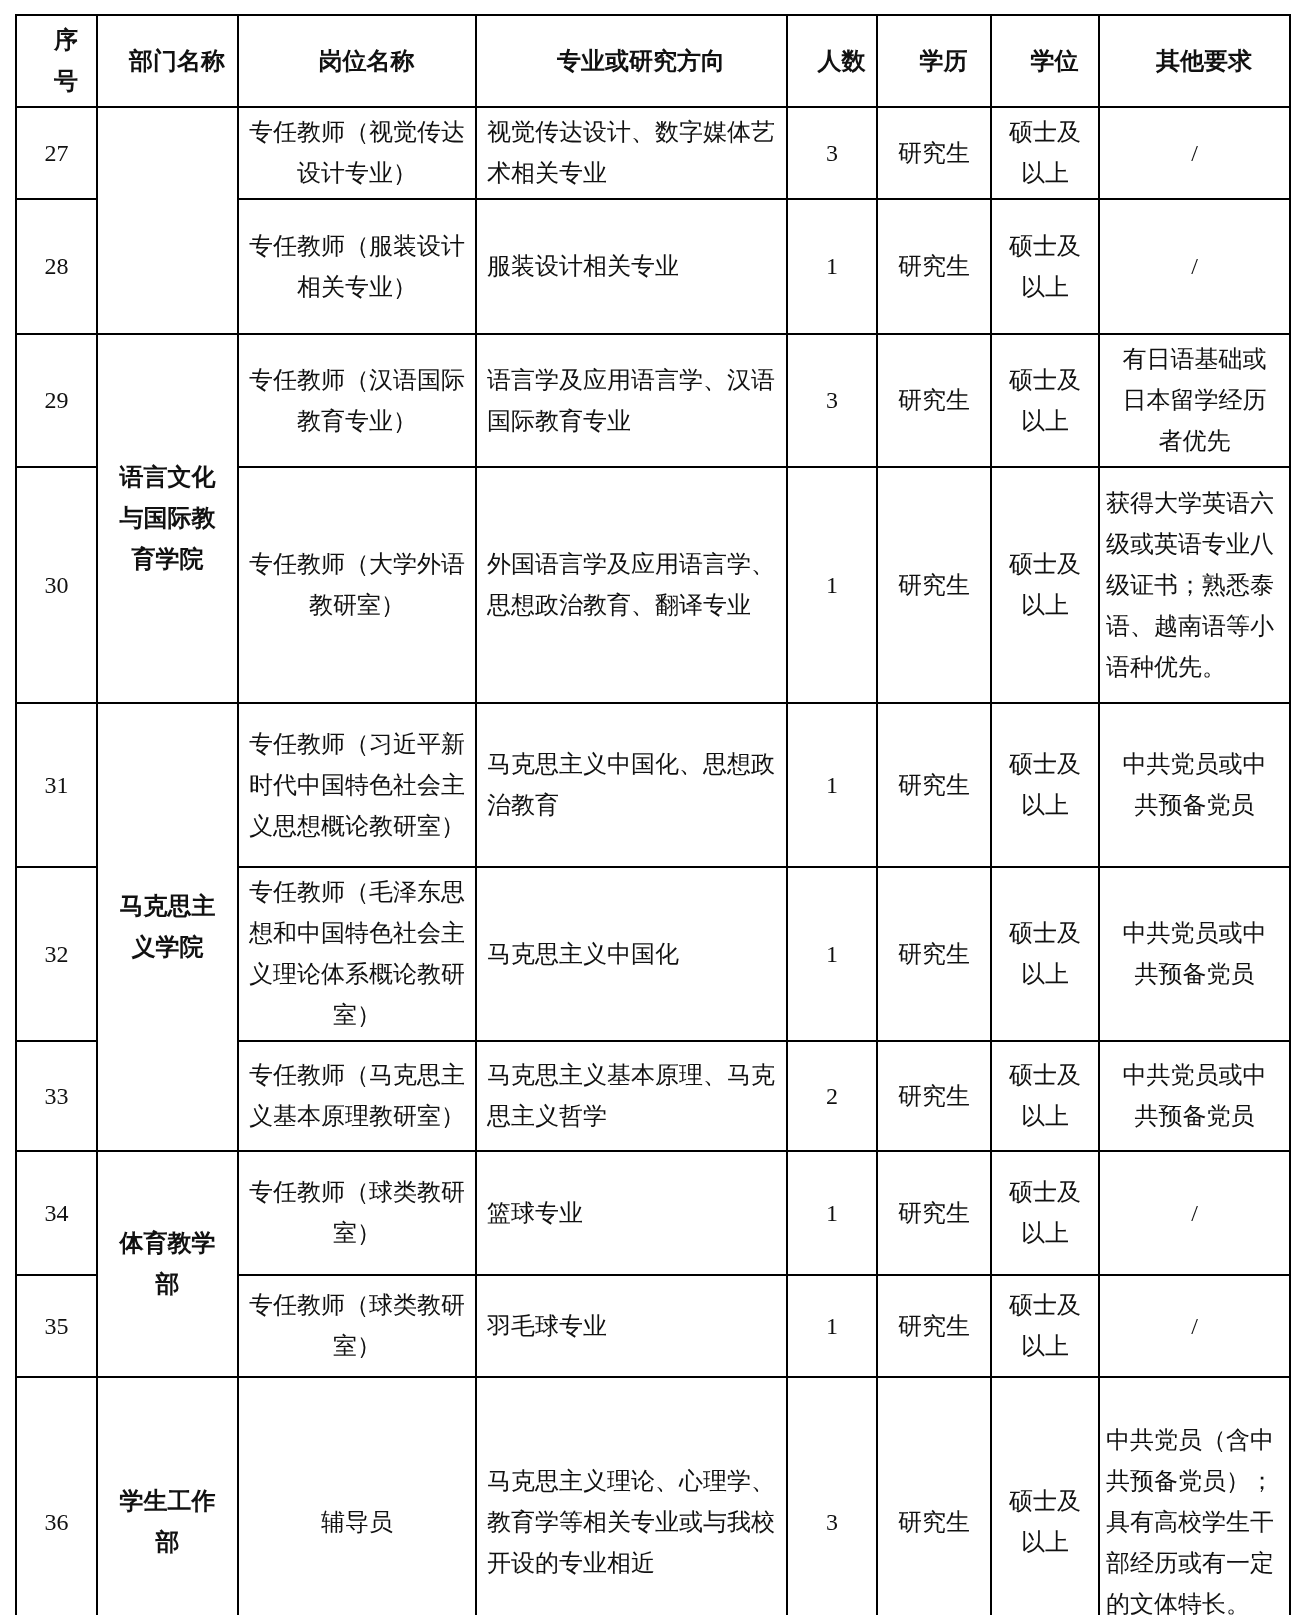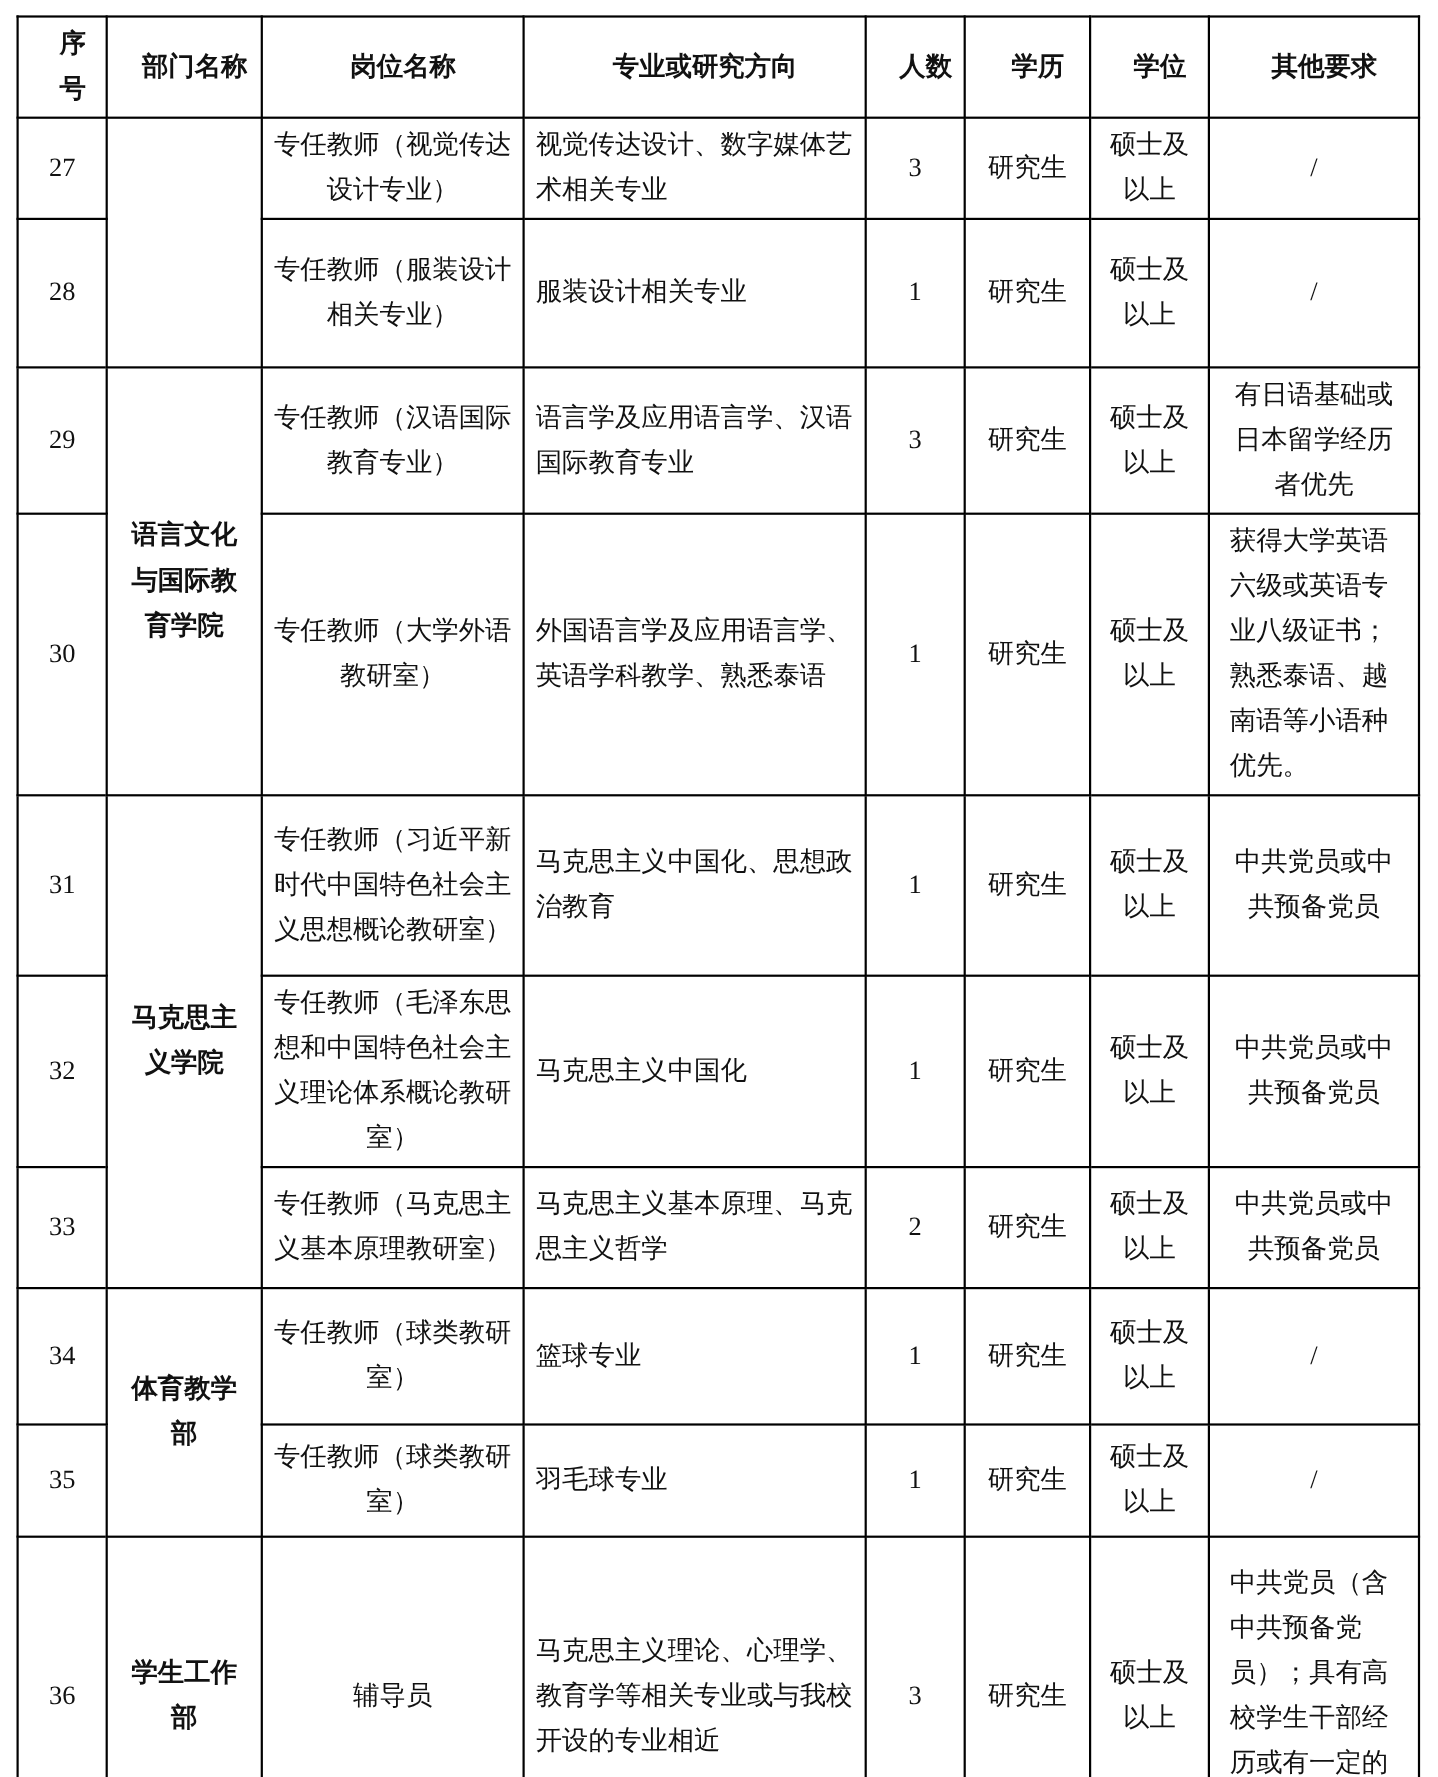--- a/index.html
+++ b/index.html
@@ -38,21 +38,21 @@
     margin-top: 45px;
   }
   td.major {
     text-align: left;
     padding: 4px 10px;
     border-radius: 12px;
   }
   td.other { padding: 4px 11px; }
   td.other-left {
     text-align: left;
-    padding: 4px 18px;
+    padding: 4px 6px;
   }
 </style>
 </head>
 <body>
 
 <table class="jobs">
   <colgroup>
     <col style="width:81px">
     <col style="width:141px">
     <col style="width:238px">
@@ -103,21 +103,21 @@
     <td class="major">语言学及应用语言学、汉语国际教育专业</td>
     <td>3</td>
     <td>研究生</td>
     <td>硕士及以上</td>
     <td class="other">有日语基础或日本留学经历者优先</td>
   </tr>
 
   <tr style="height:236px">
     <td>30</td>
     <td>专任教师（大学外语教研室）</td>
-    <td class="major">外国语言学及应用语言学、英语学科教学、熟悉泰语</td>
+    <td class="major">外国语言学及应用语言学、思想政治教育、翻译专业</td>
     <td>1</td>
     <td>研究生</td>
     <td>硕士及以上</td>
     <td class="other-left">获得大学英语六级或英语专业八级证书；熟悉泰语、越南语等小语种优先。</td>
   </tr>
 
   <tr style="height:164px">
     <td>31</td>
     <td class="dept" rowspan="3">马克思主义学院</td>
     <td>专任教师（习近平新时代中国特色社会主义思想概论教研室）</td>

